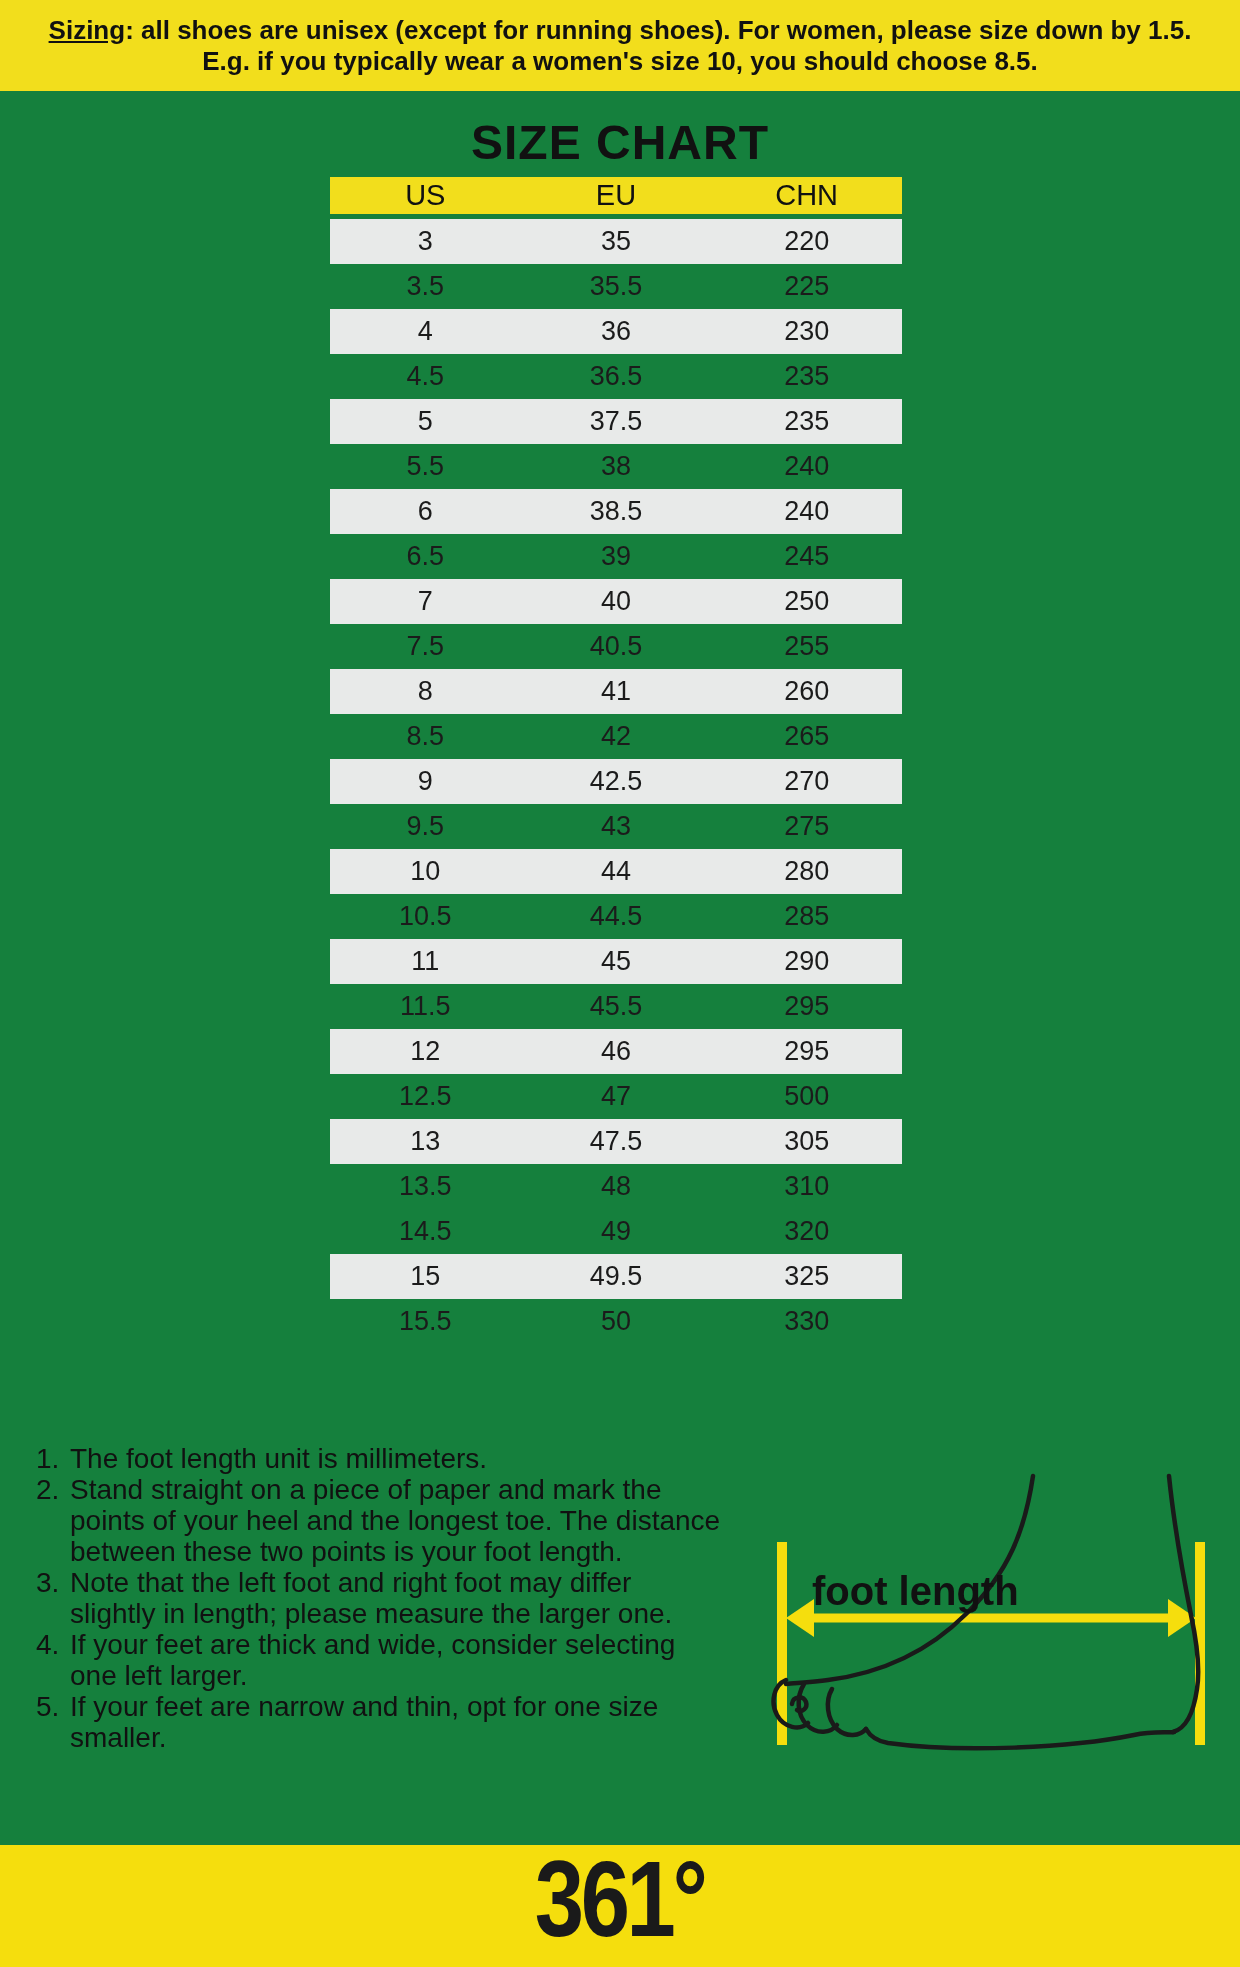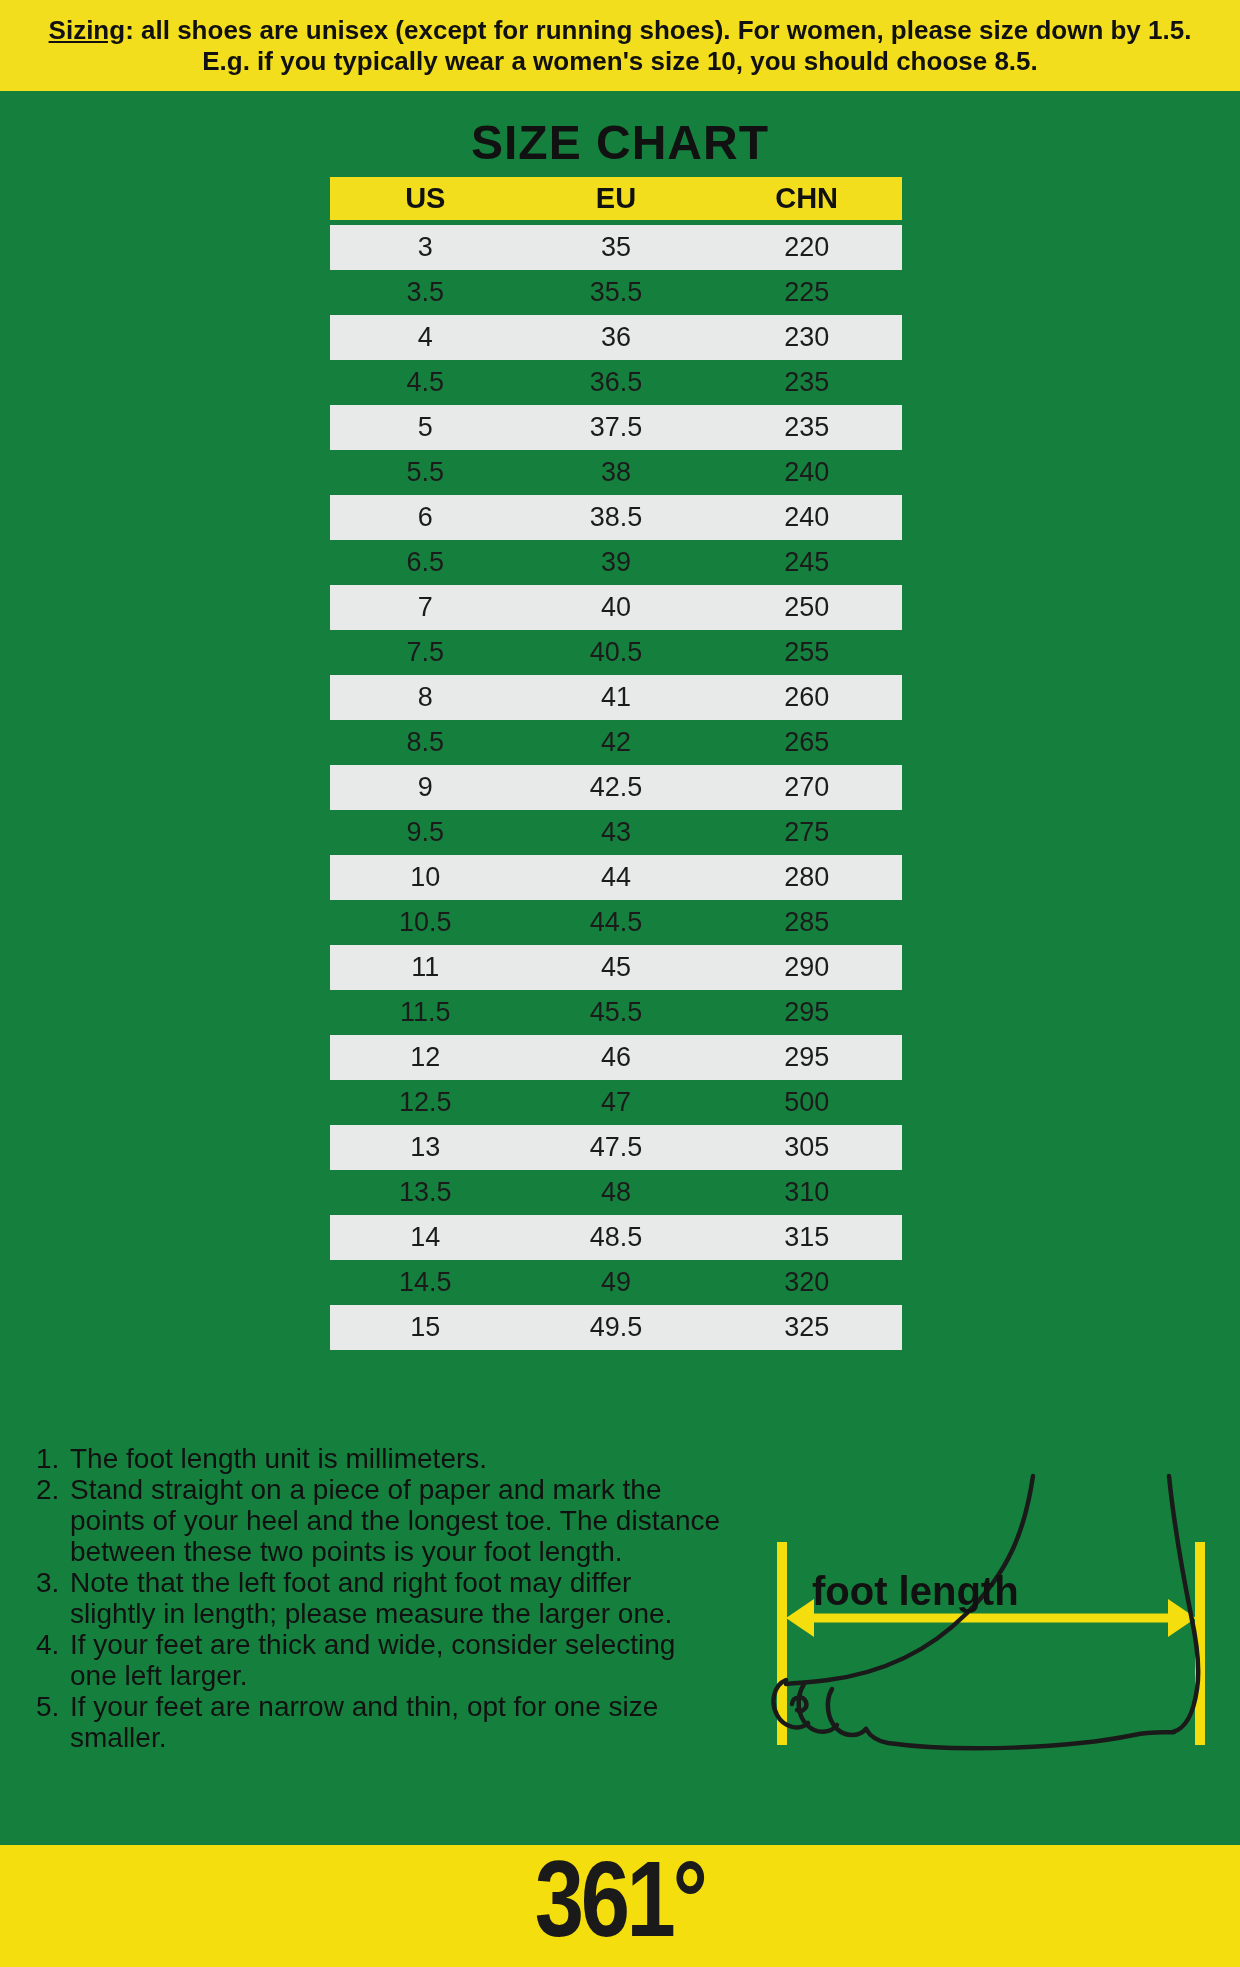--- a/index.html
+++ b/index.html
@@ -36,23 +36,23 @@
     position:absolute;top:115px;left:0;width:100%;
     text-align:center;
     font-size:48px;font-weight:bold;letter-spacing:1px;
     color:#111;
   }
 
   
   .size-table{position:absolute;top:177px;left:330px;width:572px;}
   .size-header{
     display:grid;grid-template-columns:1fr 1fr 1fr;
-    height:43px;align-items:center;text-align:center;
+    height:37px;align-items:center;text-align:center;
     background:var(--yellow);
-    font-weight:bold;font-size:29px;color:#111;
+    font-weight:normal;font-size:29px;color:#111;
     margin-bottom:5px;
   }
   .size-body{display:block;}
   .size-row{
     display:grid;grid-template-columns:1fr 1fr 1fr;
     height:45px;align-items:center;text-align:center;
     font-size:27px;color:#1b1b1b;
   }
   .size-row.gray{background:var(--gray);}
 
@@ -204,34 +204,34 @@
         <div class="size-row gray">
           <div class="size-cell">13</div>
           <div class="size-cell">47.5</div>
           <div class="size-cell">305</div>
         </div>
         <div class="size-row">
           <div class="size-cell">13.5</div>
           <div class="size-cell">48</div>
           <div class="size-cell">310</div>
         </div>
-        <div class="size-row gray">
-          <div class="size-cell">14</div>
-          <div class="size-cell">48.5</div>
-          <div class="size-cell">315</div>
-        </div>
         <div class="size-row">
           <div class="size-cell">14.5</div>
           <div class="size-cell">49</div>
           <div class="size-cell">320</div>
         </div>
         <div class="size-row gray">
           <div class="size-cell">15</div>
           <div class="size-cell">49.5</div>
           <div class="size-cell">325</div>
+        </div>
+        <div class="size-row">
+          <div class="size-cell">15.5</div>
+          <div class="size-cell">50</div>
+          <div class="size-cell">330</div>
         </div>
       </div>
   </div>
 
   <div class="lower">
     <div class="notes" id="notes-list">
         <div class="note">
           <div class="note-num">1.</div>
           <div class="note-text">The foot length unit is millimeters.</div>
         </div>

